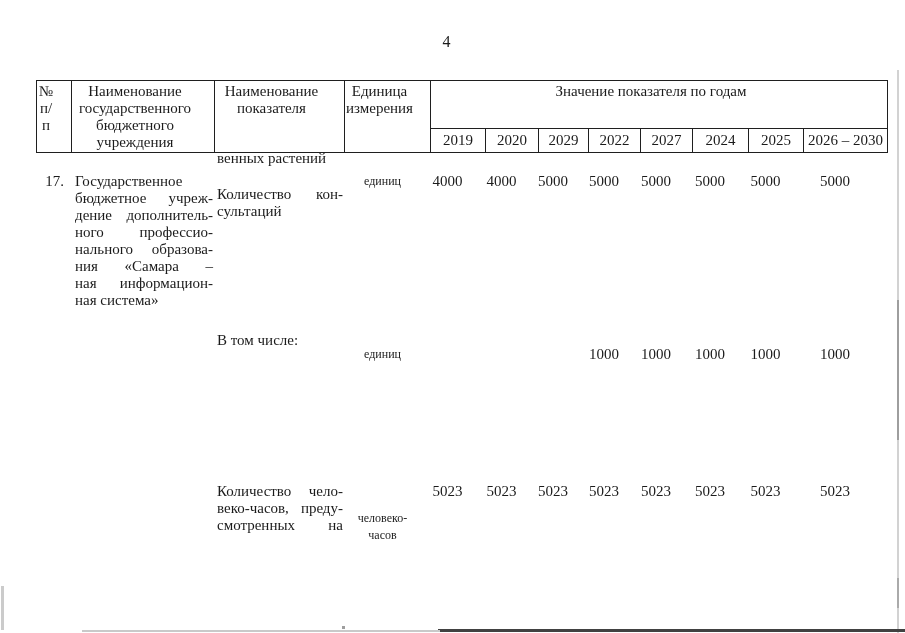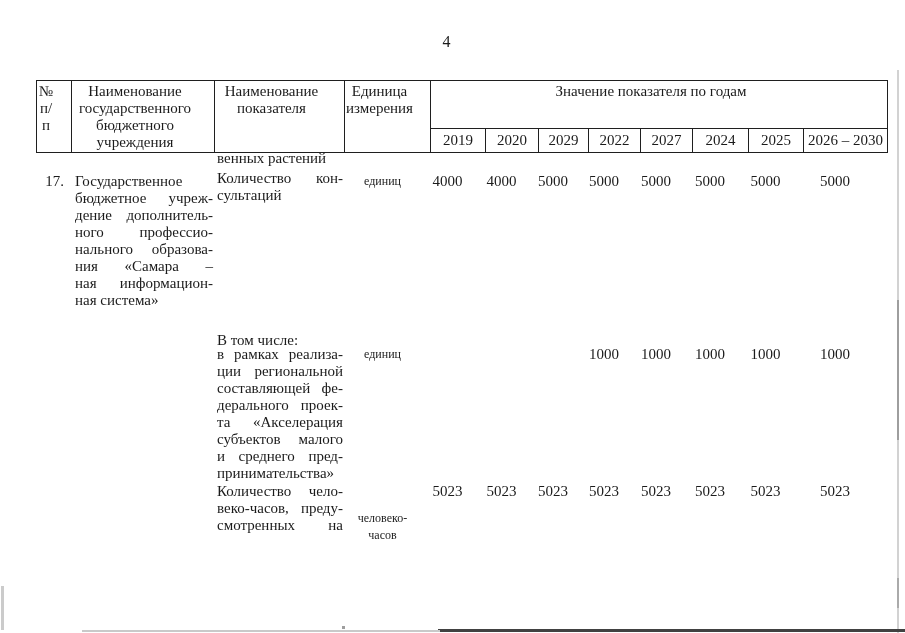--- a/index.html
+++ b/index.html
@@ -94,48 +94,38 @@
     <div class="jl">Государственное</div>
     <div class="jl">бюджетное учреж-</div>
     <div class="jl">дение дополнитель-</div>
     <div class="jl">ного профессио-</div>
     <div class="jl">нального образова-</div>
     <div class="jl">ния «Самара –</div>
     <div class="jl">ная информацион-</div>
     <div>ная система»</div>
   </div>
 
-  <div class="tx" style="left:217px; top:170px; width:126px;">
+  <div class="tx" style="left:217px; top:186px; width:126px;">
     <div class="jl">Количество кон-</div>
     <div>сультаций</div>
   </div>
   <div class="unitc" style="top:173px;">единиц</div>
   <div>
     <div class="val yc0" style="top:173px">4000</div>
     <div class="val yc1" style="top:173px">4000</div>
     <div class="val yc2" style="top:173px">5000</div>
     <div class="val yc3" style="top:173px">5000</div>
     <div class="val yc4" style="top:173px">5000</div>
     <div class="val yc5" style="top:173px">5000</div>
     <div class="val yc6" style="top:173px">5000</div>
     <div class="val yc7" style="top:173px">5000</div>
   </div>
 
   <div class="tx" style="left:217px; top:332px; width:126px;">В том числе:</div>
 
-  <div class="tx" style="left:217px; top:346px; width:126px;">
-    <div class="jl">в рамках реализа-</div>
-    <div class="jl">ции региональной</div>
-    <div class="jl">составляющей фе-</div>
-    <div class="jl">дерального проек-</div>
-    <div class="jl">та «Акселерация</div>
-    <div class="jl">субъектов малого</div>
-    <div class="jl">и среднего пред-</div>
-    <div>принимательства»</div>
-  </div>
   <div class="unitc" style="top:346px;">единиц</div>
   <div>
     <div class="val yc0" style="top:346px"></div>
     <div class="val yc1" style="top:346px"></div>
     <div class="val yc2" style="top:346px"></div>
     <div class="val yc3" style="top:346px">1000</div>
     <div class="val yc4" style="top:346px">1000</div>
     <div class="val yc5" style="top:346px">1000</div>
     <div class="val yc6" style="top:346px">1000</div>
     <div class="val yc7" style="top:346px">1000</div>

